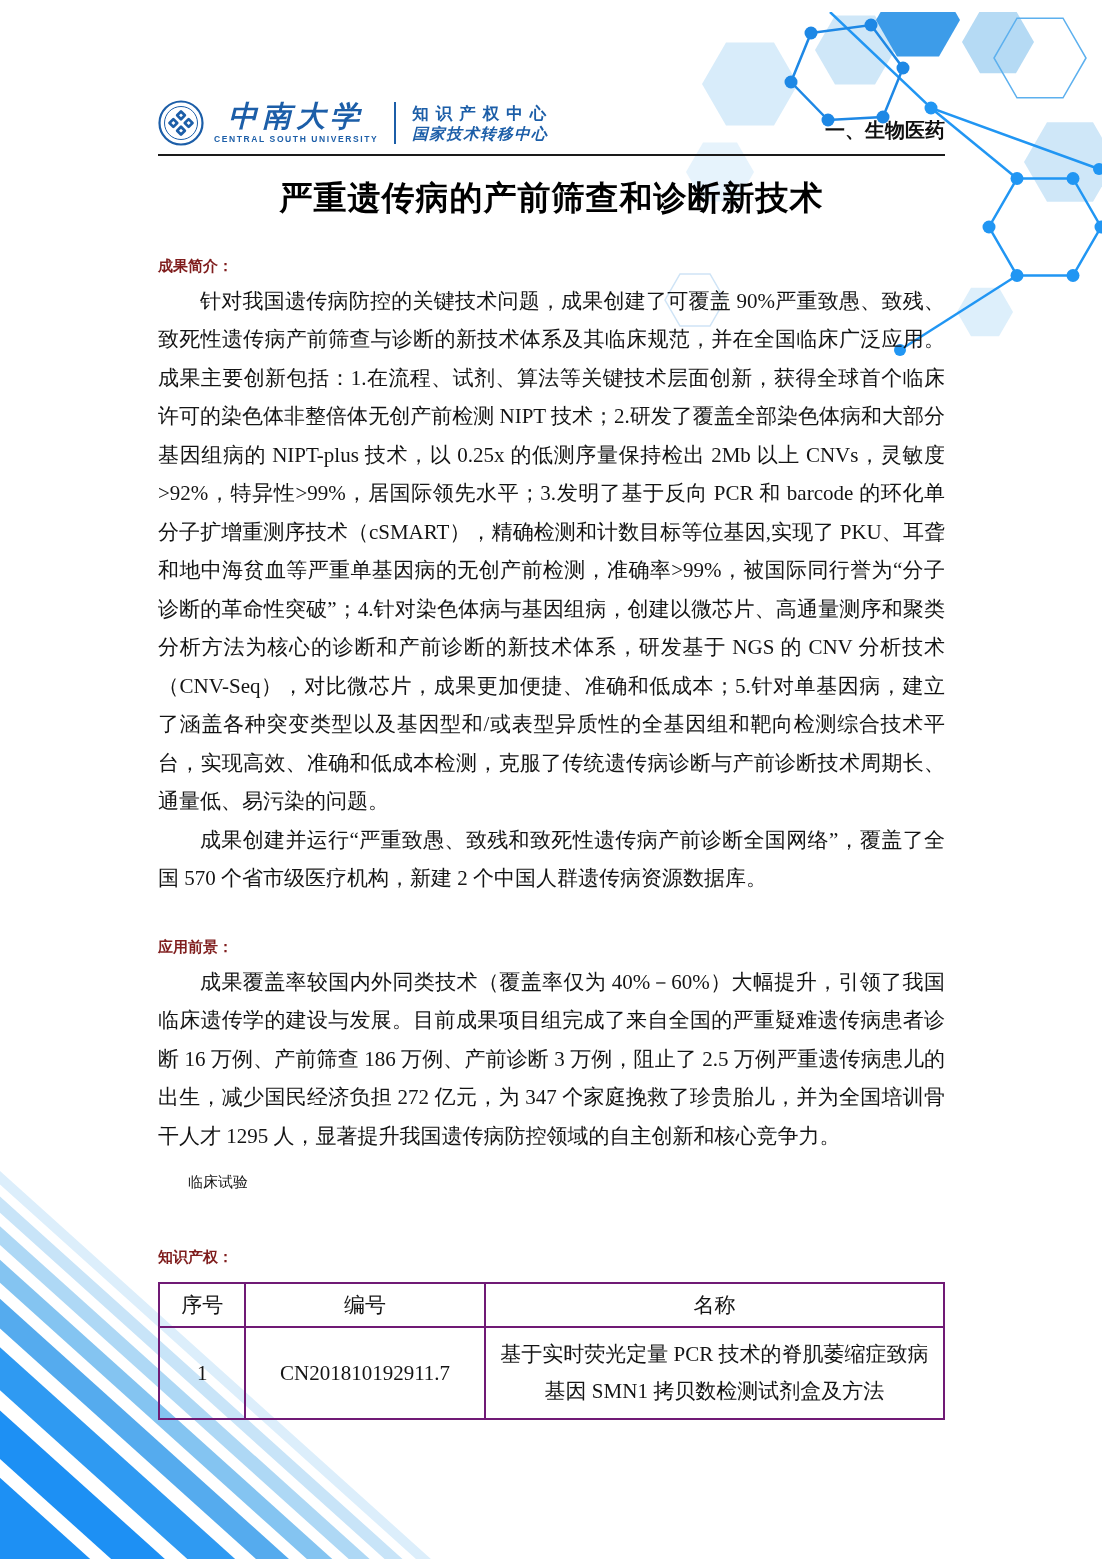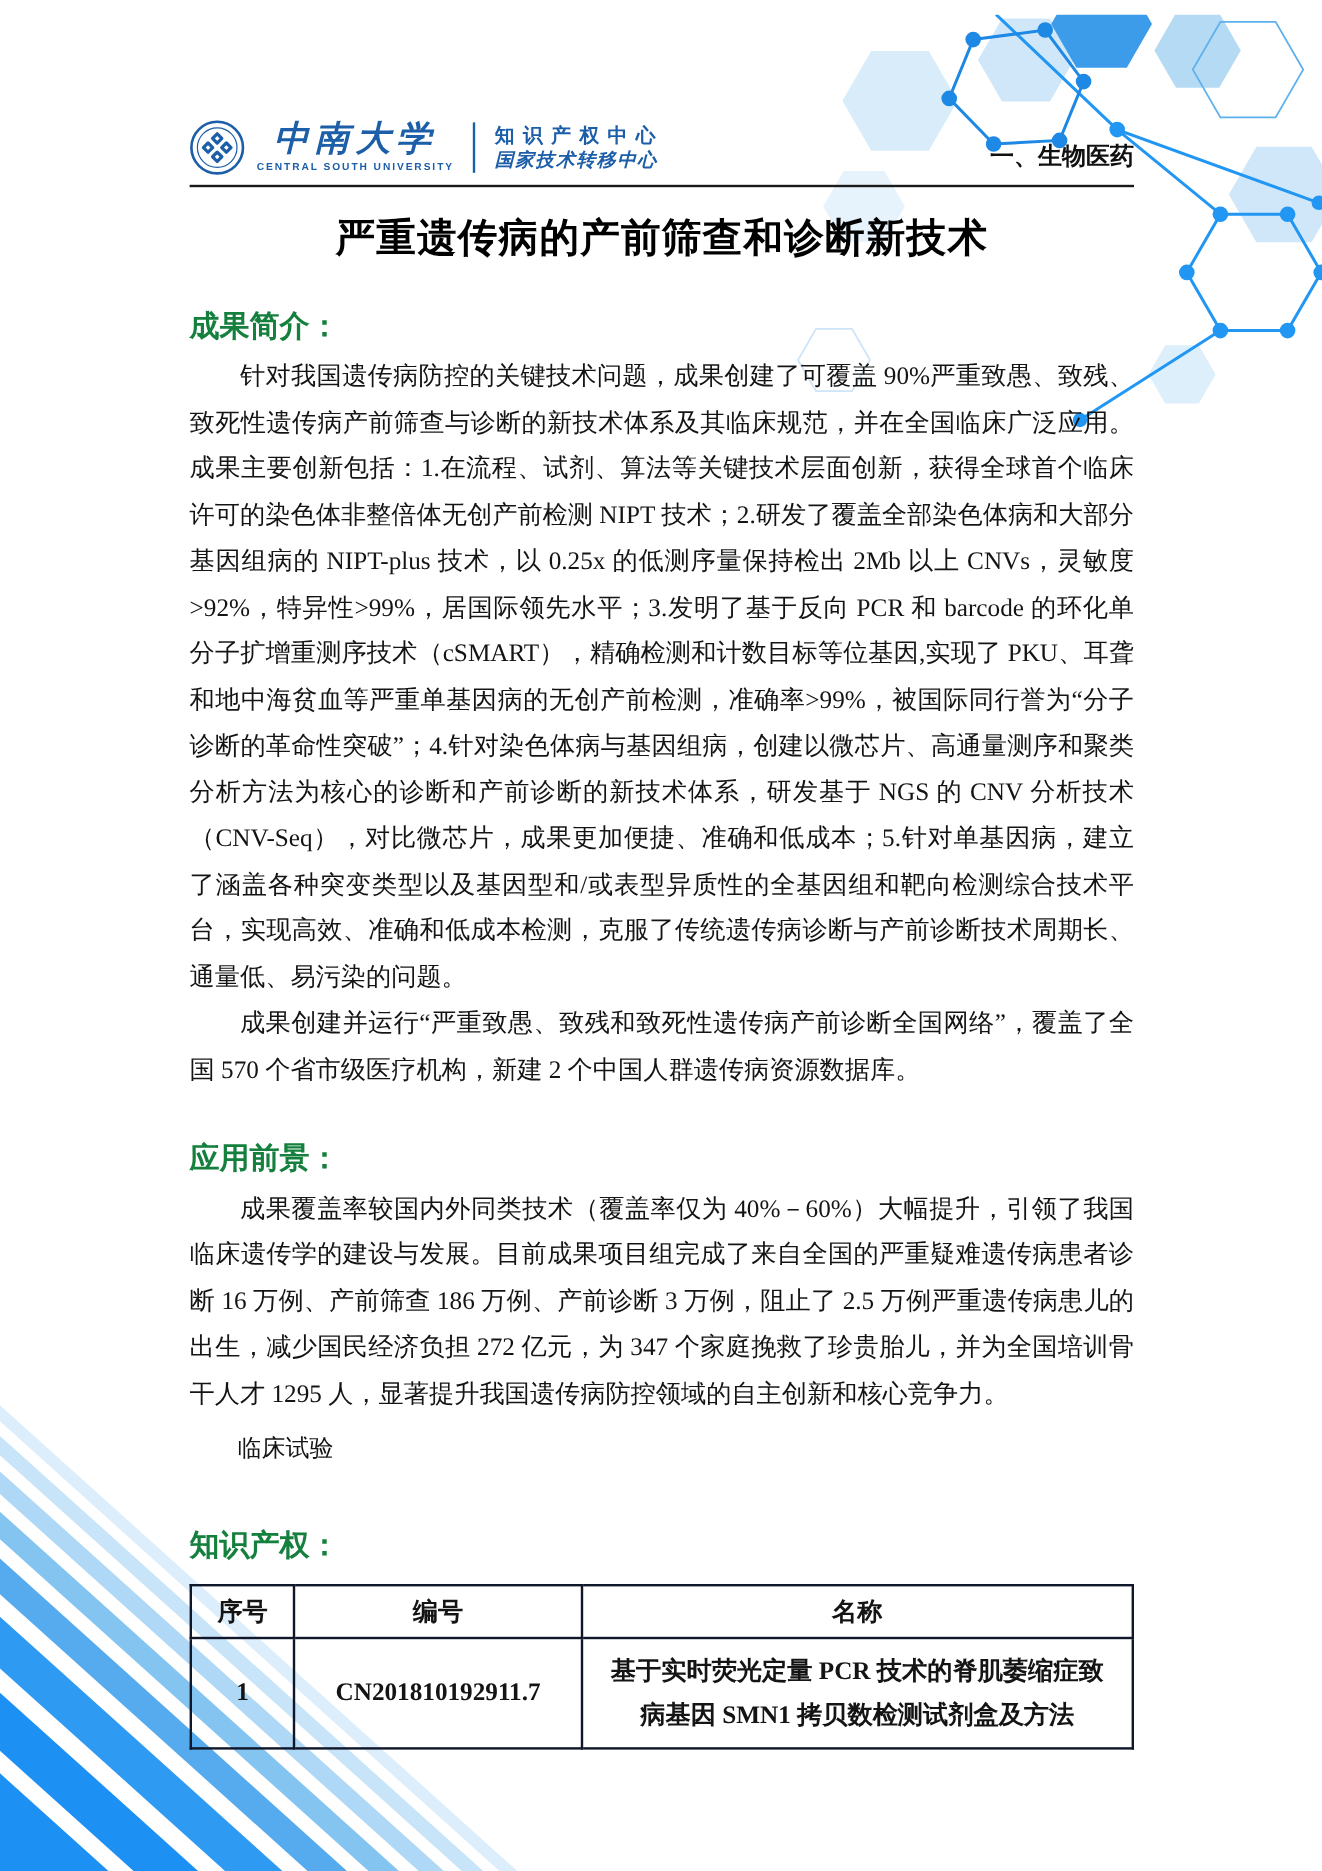--- a/index.html
+++ b/index.html
@@ -52,47 +52,47 @@
   
   .doc-title {
     margin-top: 20px;
     text-align: center;
     font-family: "Liberation Sans", sans-serif;
     font-size: 33px; font-weight: bold; color: #000;
     letter-spacing: 1px;
   }
   .section-heading {
     font-family: "Liberation Sans", sans-serif;
-    font-size: 25px; font-weight: bold; color: #15803d;
+    font-size: 15px; font-weight: bold; color: #7f1d1d;
     line-height: 1.25;
   }
   .h-intro    { margin-top: 36px; }
   .h-prospect { margin-top: 40px; }
   .h-maturity { margin-top: 42px; }
   .h-ip       { margin-top: 46px; }
 
   .body-par {
     font-size: 21px; line-height: 38.5px;
     text-align: justify;
     text-indent: 2em;
     margin-top: 6px;
   }
   .body-par + .body-par { margin-top: 0; }
-  .maturity-value { font-size: 20px; line-height: 38.5px; text-indent: 2em; margin-top: 8px; }
+  .maturity-value { font-size: 15px; line-height: 38.5px; text-indent: 2em; margin-top: 8px; }
 
   
   .ip-table {
     width: 100%;
     border-collapse: collapse;
     margin-top: 16px;
     font-size: 21px;
   }
   .ip-table th, .ip-table td {
-    border: 2px solid #0f172a;
-    font-weight: bold;
+    border: 2px solid #701a75;
+    font-weight: normal;
     vertical-align: middle;
   }
   .ip-table th { height: 44px; text-align: center; }
   .ip-table td { text-align: center; padding: 8px 6px; line-height: 37px; }
   .ip-table td.cell-name { text-align: center; padding: 8px 14px; }
   .col-no   { width: 11%; }
   .col-code { width: 30.5%; border-radius: 20px; }
   .col-name { width: 58.5%; }
 </style>
 </head>

